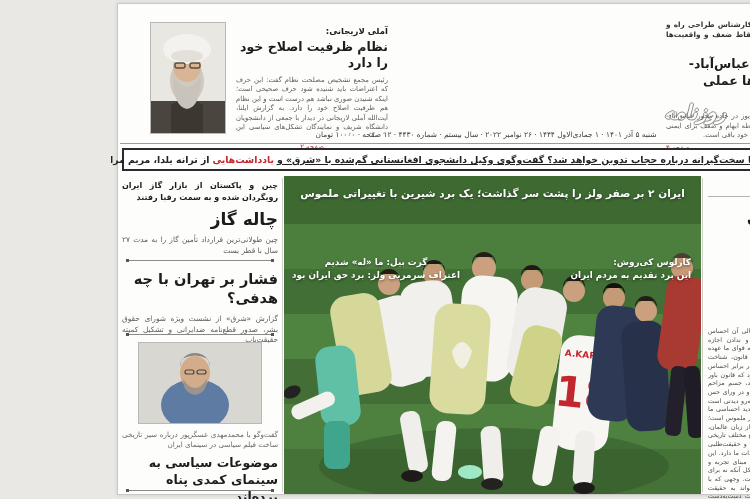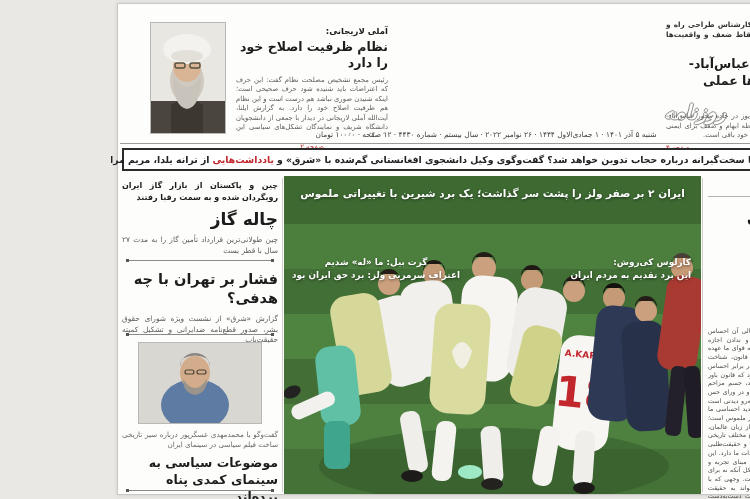--- a/index.html
+++ b/index.html
@@ -59,21 +59,21 @@
     <div class="k" style="font-size:12.5px; line-height:17px; margin-top:5px;">ایمن‌سازی جاده عباس‌آباد-میامی برای یوزها عملی است؟</div>
     <div class="gray just" style="font-size:6.9px; line-height:9.6px; margin-top:6px;">حدود سه ماه از تلف‌شدن آخرین یوز در جاده محور عباس‌آباد-میامی می‌گذرد؛ اما کماکان چند نقطه ابهام و ضعف برای ایمنی تردد نادرترین گربه‌سان دنیا به قوت خود باقی است.</div>
     <div class="pageref" style="margin-top:3px; text-align:left;">صفحه ۴</div>
   </div>
 
   <div class="abs rtl" style="left:60px; right:60px; top:126px; text-align:center; font-size:7.4px; color:#3c3c3c; white-space:nowrap;">شنبه ۵ آذر ۱۴۰۱ · ۱ جمادی‌الاول ۱۴۴۴ · ۲۶ نوامبر ۲۰۲۲ · سال بیستم · شماره ۴۴۳۰ · ۱۲ صفحه · ۱۰۰۰۰ تومان</div>
   <div class="abs rule" style="left:2px; right:2px; top:139px;"></div>
 
   <div class="abs ticker-box rtl" style="left:4px; right:4px; top:144px; height:23px; font-size:9.3px;">
     <span class="red k">در «شرق» امروز می‌خوانید:</span>&nbsp;
-    <span class="k" style="font-weight:bold; color:#222;">آیا قانونی متفاوت یا سخت‌گیرانه درباره حجاب تدوین خواهد شد؟ گفت‌وگوی وکیل دانشجوی افغانستانی گم‌شده با «شرق» و</span>&nbsp;
+    <span class="k" style="font-weight:bold; color:#222;text-decoration:underline;">آیا قانونی متفاوت یا سخت‌گیرانه درباره حجاب تدوین خواهد شد؟ گفت‌وگوی وکیل دانشجوی افغانستانی گم‌شده با «شرق» و</span>&nbsp;
     <span class="red k">یادداشت‌هایی</span>&nbsp;
     <span class="k" style="font-weight:bold; color:#222;">از ترانه یلدا، مریم مرامی، حمیدرضا آقابابائیان</span>
   </div>
 
   <div class="abs vsep" style="left:164px; top:174px; bottom:2px;"></div>
   <div class="abs vsep" style="left:584px; top:174px; bottom:2px;"></div>
 
   <div class="abs" style="left:166px; top:172px; width:417px; height:318px; overflow:hidden;">
     <svg width="417" height="318" viewBox="0 0 417 318">
       <rect width="417" height="318" fill="#47773a"></rect>

